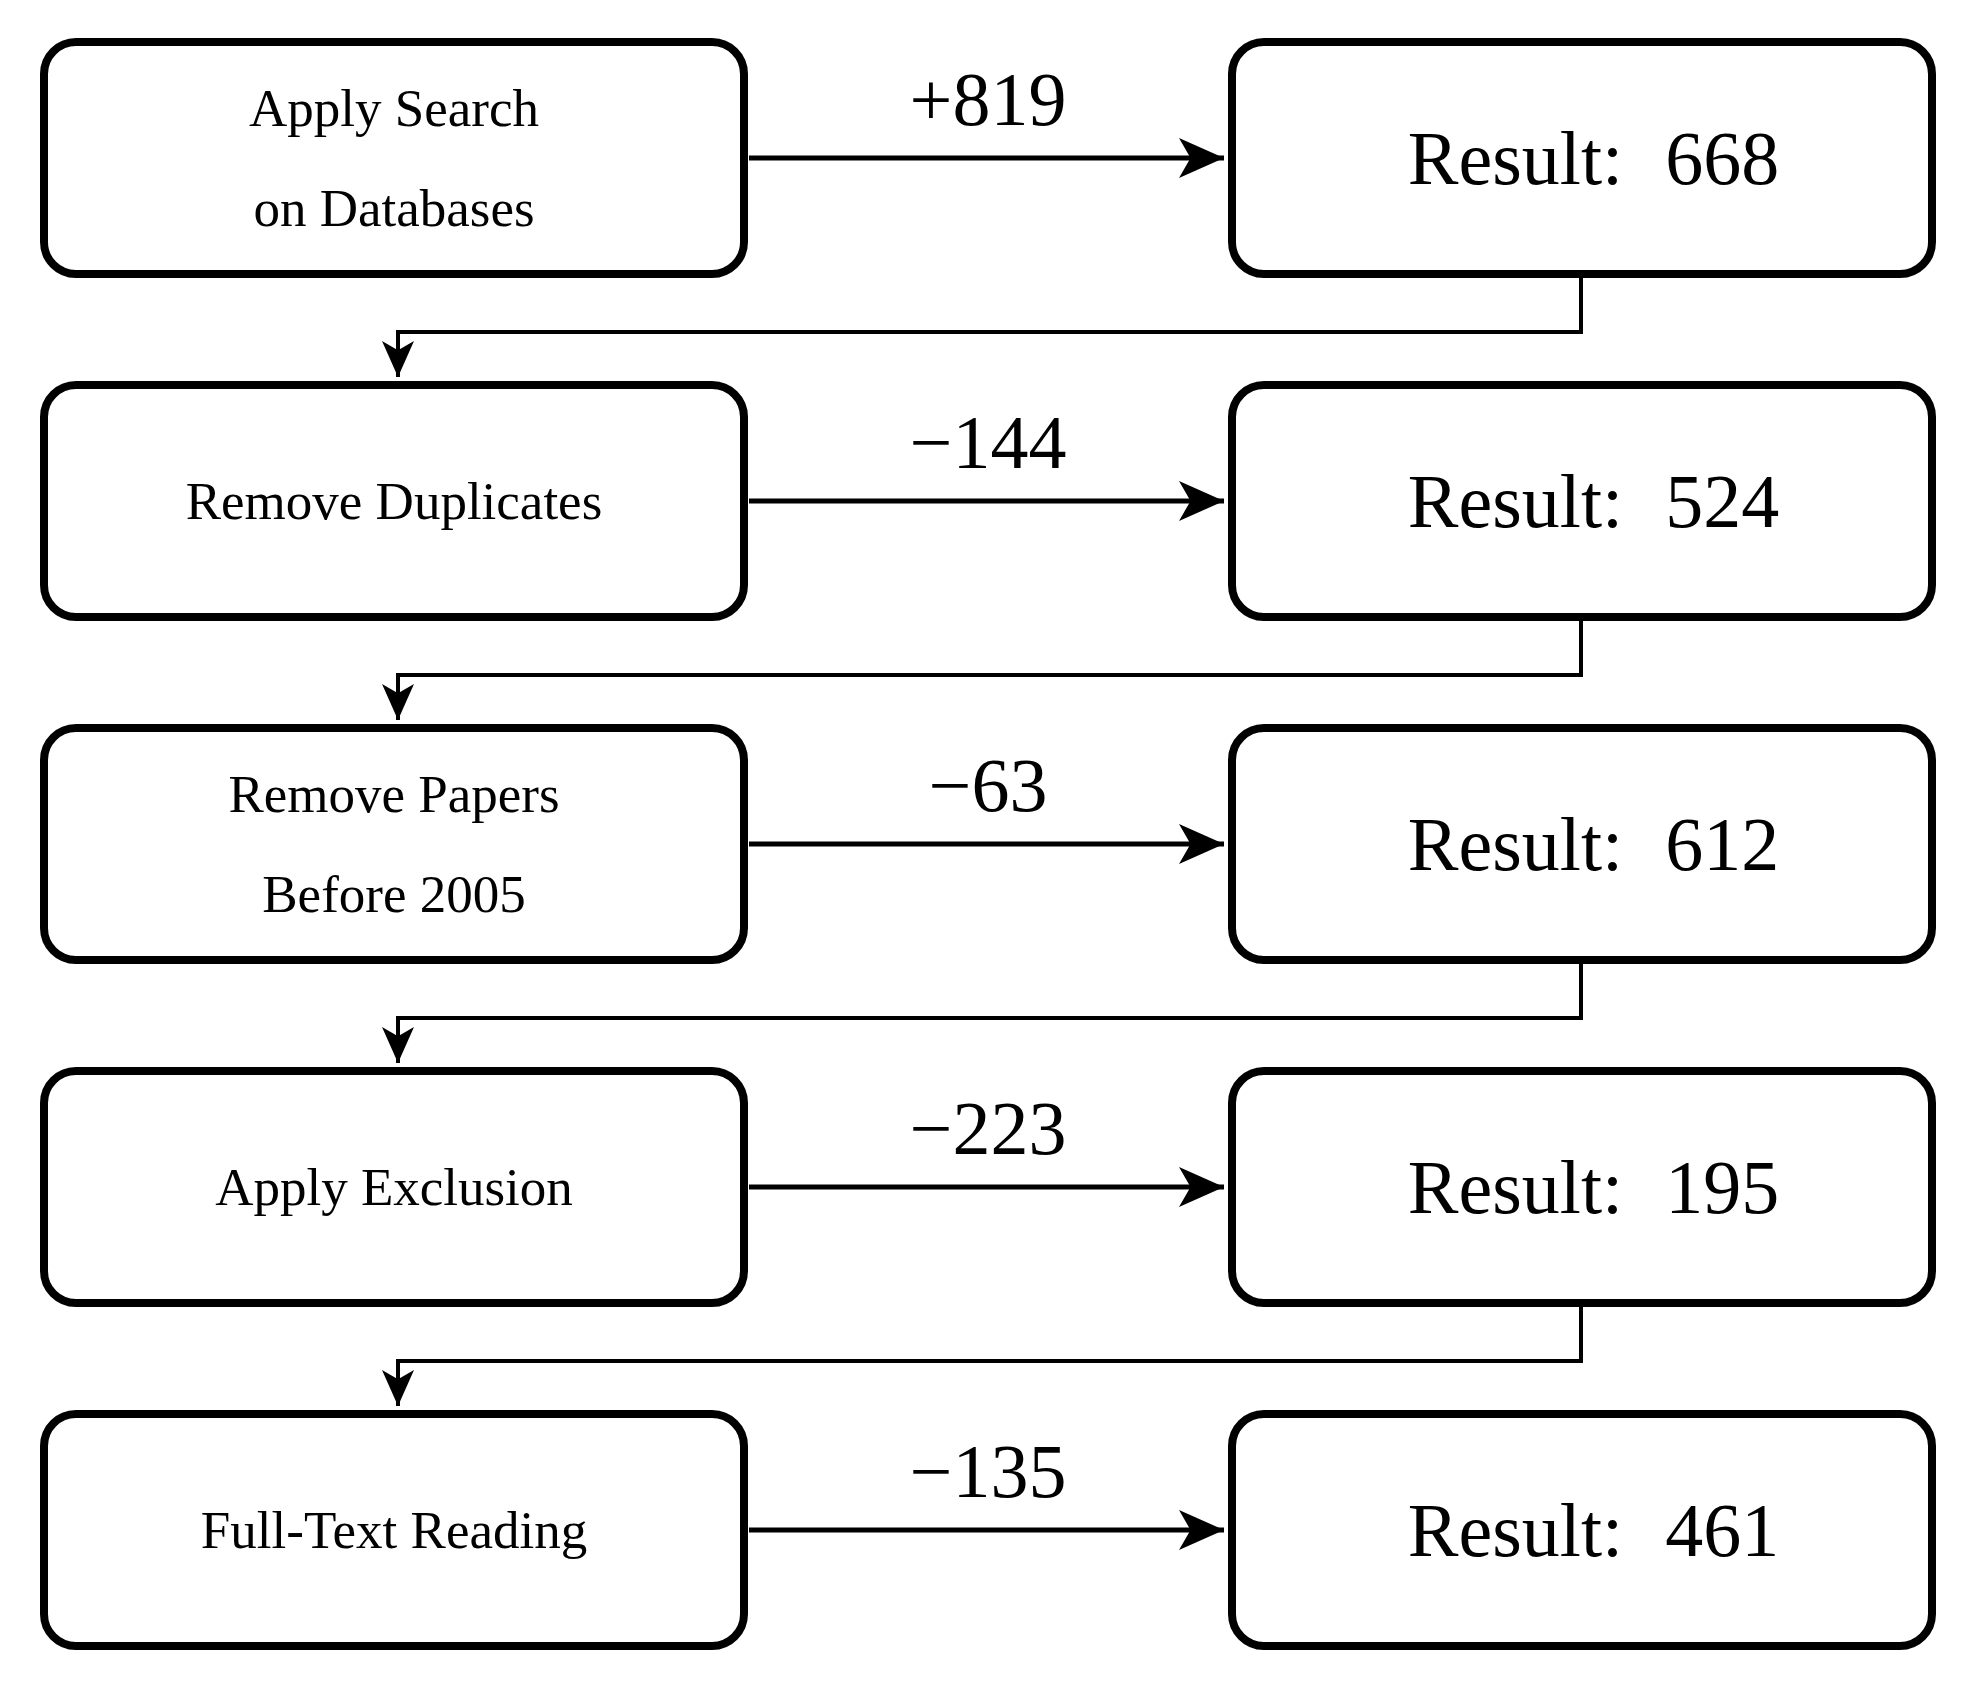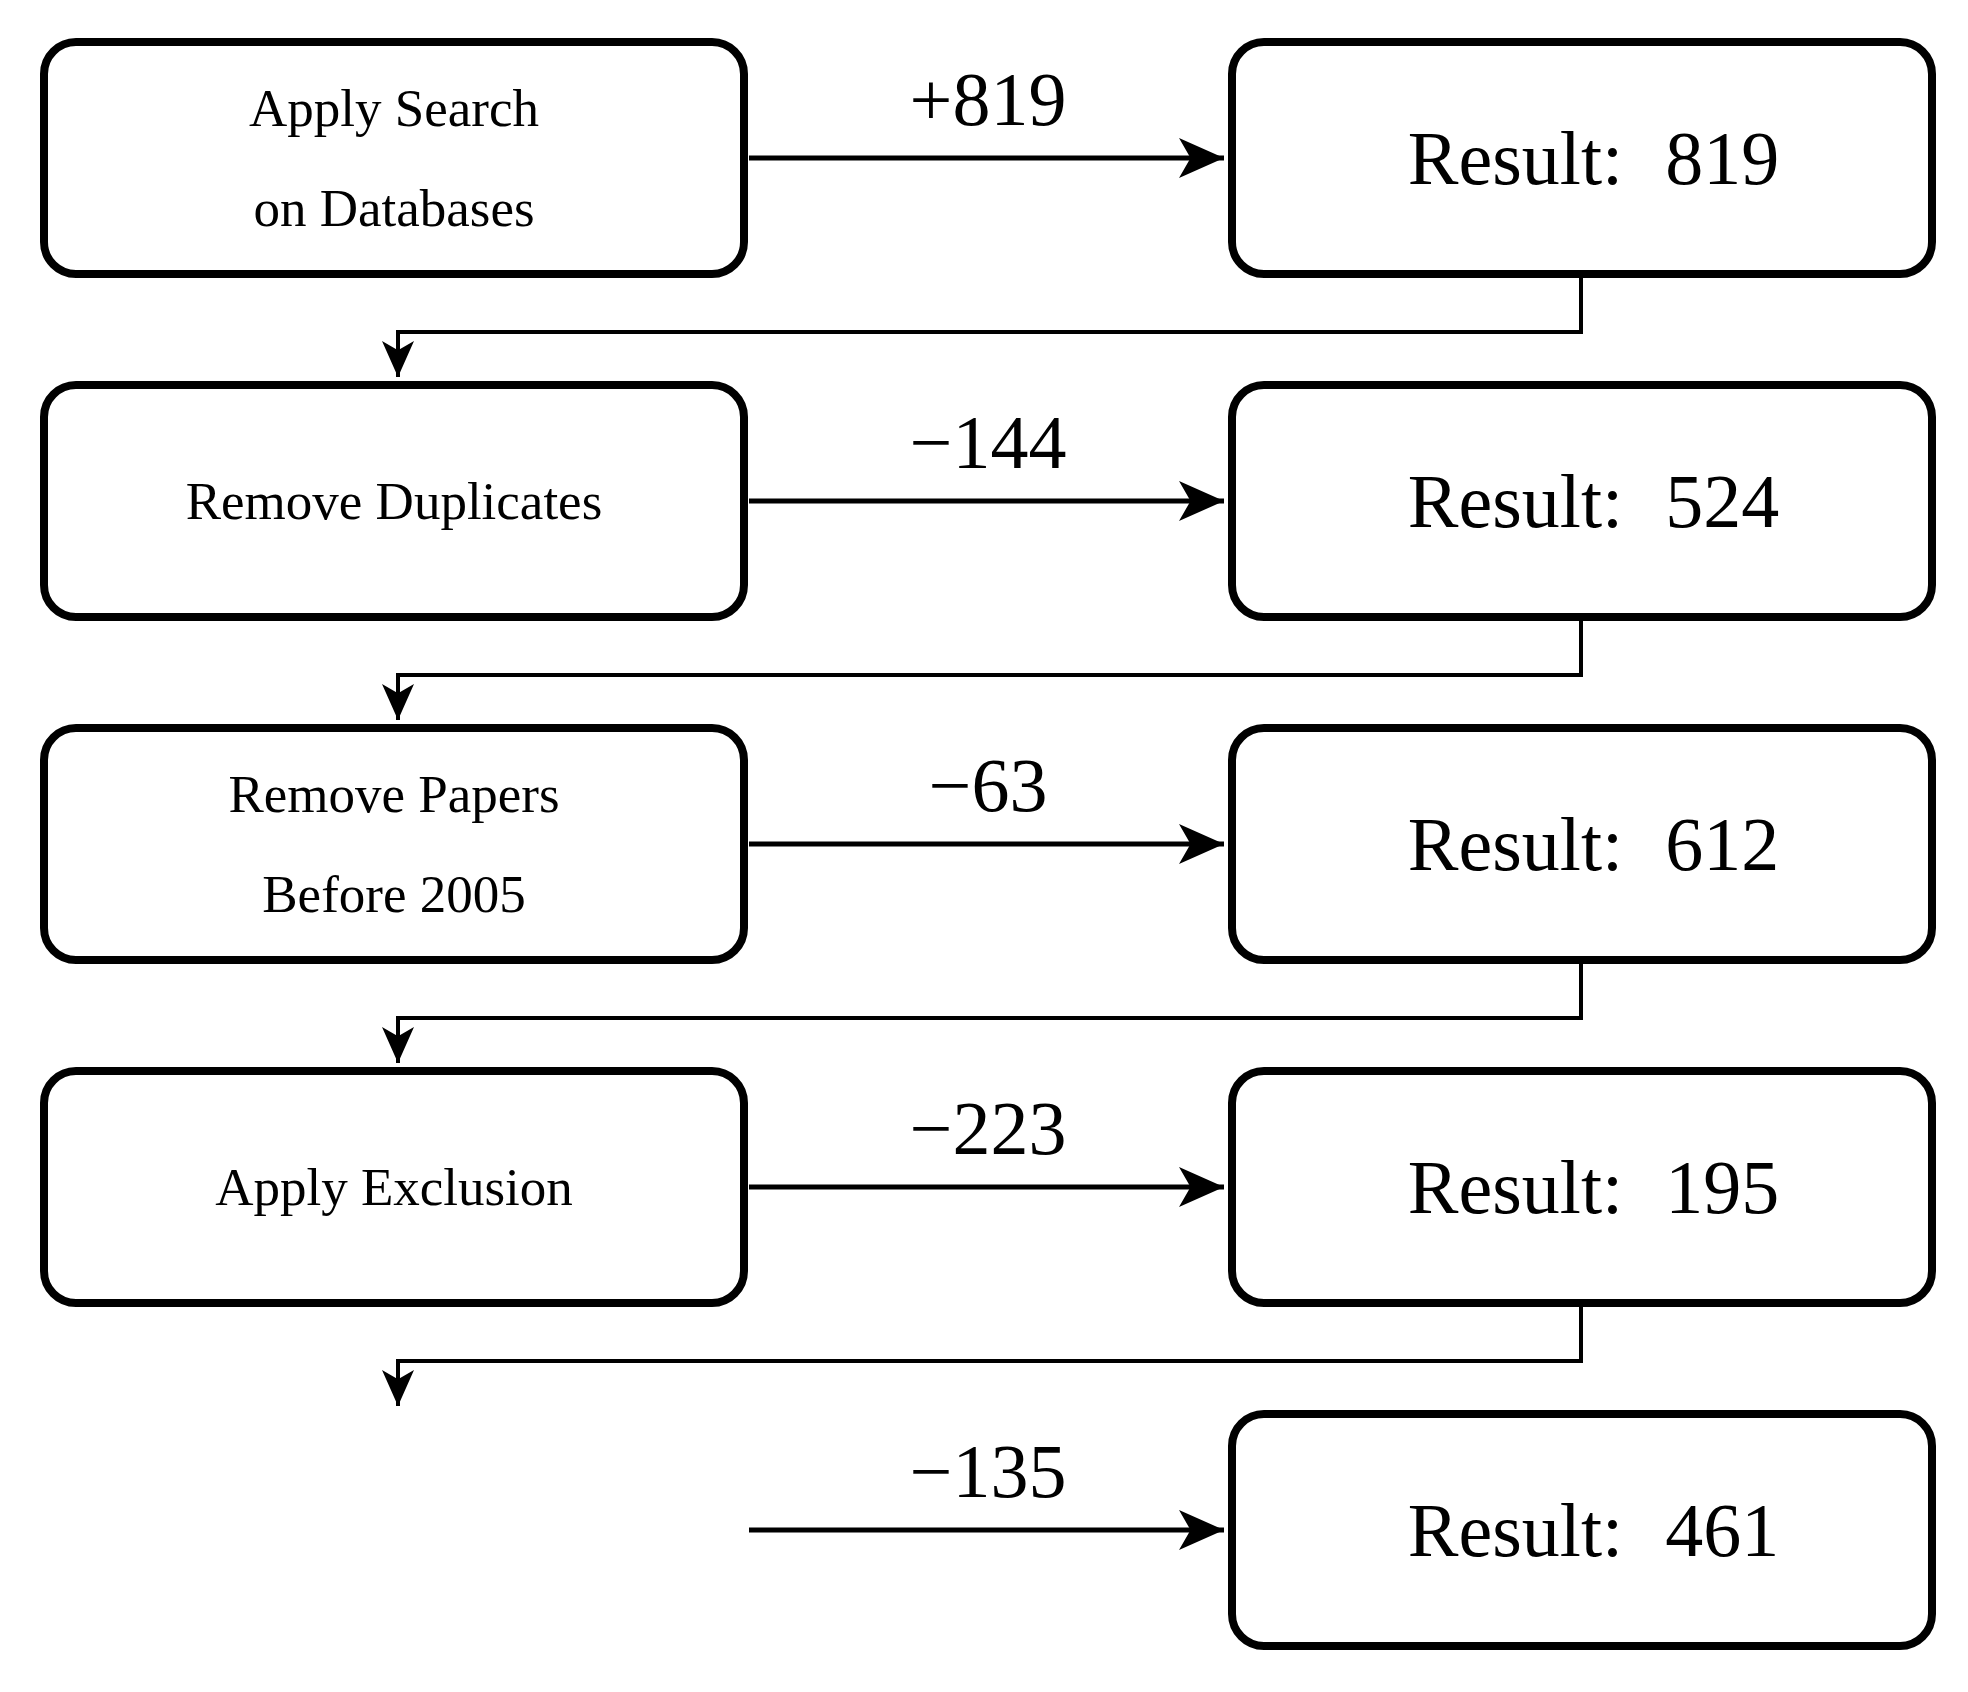--- a/index.html
+++ b/index.html
@@ -109,25 +109,28 @@
   <div class="node col-left row-2">
     <span class="step-text">Remove Duplicates</span>
   </div>
   <div class="node col-left row-3">
     <span class="step-text">Remove Papers
 Before 2005</span>
   </div>
   <div class="node col-left row-4">
     <span class="step-text">Apply Exclusion</span>
   </div>
+  <div class="node col-left row-5">
+    <span class="step-text">Full-Text Reading</span>
+  </div>
 
   <div class="node col-right row-1">
     <span class="result-line">
       <span>Result:</span>
-      <span>819</span>
+      <span>668</span>
     </span>
   </div>
   <div class="node col-right row-2">
     <span class="result-line">
       <span>Result:</span>
       <span>524</span>
     </span>
   </div>
   <div class="node col-right row-3">
     <span class="result-line">

